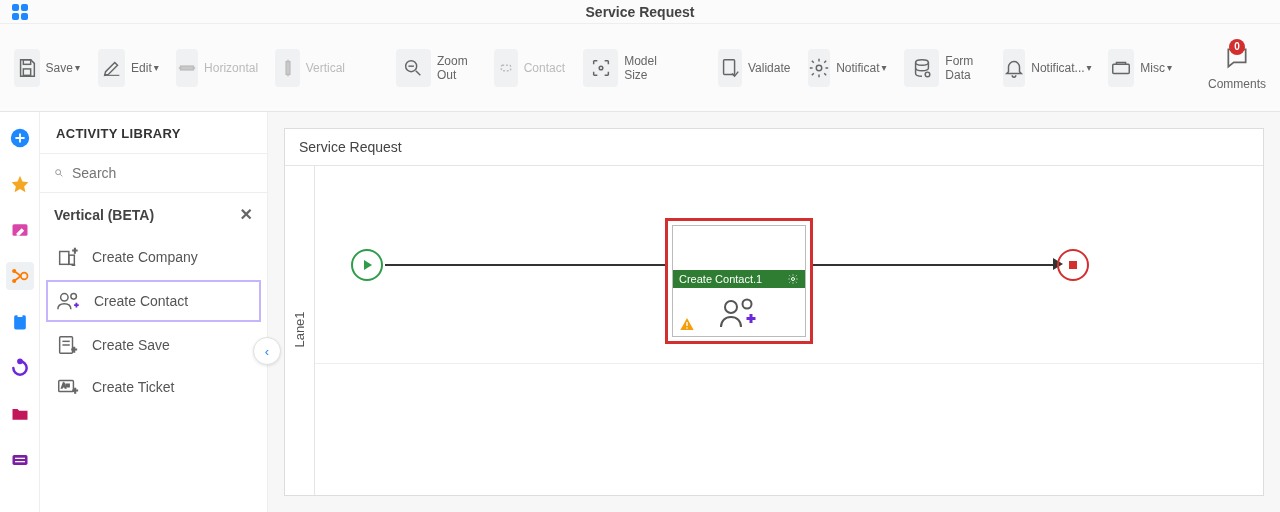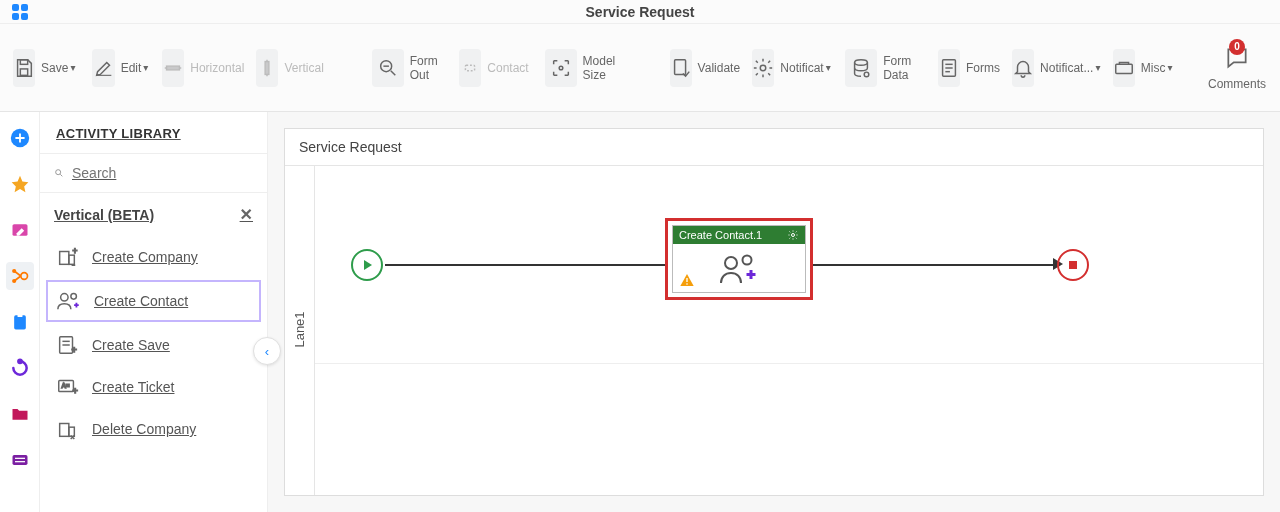--- a/index.html
+++ b/index.html
@@ -17,21 +17,21 @@
   .toolbar-btn { display:flex; align-items:center; justify-content:center; gap:6px; cursor:pointer; min-width:54px; }
   .toolbar-icon-box { width:48px; height:38px; background:#f0f1f2; border-radius:4px; display:flex; align-items:center; justify-content:center; }
   .toolbar-label { font-size:12px; color:#666; display:flex; align-items:center; gap:2px; }
   .toolbar-label.disabled { color:#bbb; }
   .chev-down { font-size:10px; color:#666; }
   .spacer-flex { flex:1; }
   .comments-wrap { position:relative; display:flex; flex-direction:column; align-items:center; gap:6px; cursor:pointer; }
   .comments-badge { position:absolute; top:-6px; right:6px; background:#d32f2f; color:#fff; border-radius:10px; font-size:10px; font-weight:bold; width:16px; height:16px; display:flex; align-items:center; justify-content:center; }
 
   
-  .main { display:flex; height: calc(512px - 24px - 88px); position:relative;text-decoration:underline; }
+  .main { display:flex; height: calc(512px - 24px - 88px); position:relative; }
 
   
   .rail { width:40px; background:#fff; border-right:1px solid #eee; display:flex; flex-direction:column; align-items:center; padding-top:12px; gap:18px; }
   .rail-item { width:28px; height:28px; display:flex; align-items:center; justify-content:center; cursor:pointer; border-radius:4px; }
   .rail-item.active { background:#eef1f4; }
 
   
   .sidebar { width:228px; background:#fff; border-right:1px solid #eee; display:flex; flex-direction:column; position:relative; }
   .sidebar-title { padding:14px 16px 12px; font-weight:700; color:#333; font-size:13px; letter-spacing:.3px; }
   .search-row { border-top:1px solid #eee; border-bottom:1px solid #eee; padding: 10px 14px; display:flex; align-items:center; gap:8px; }
@@ -62,21 +62,21 @@
 
   .edge { position:absolute; top:101px; height:2px; background:#333; }
   .edge1 { left:70px; width:280px; }
   .edge2 { left:498px; width:240px; }
   .arrowhead { position:absolute; top:95px; border-left:10px solid #333; border-top:6px solid transparent; border-bottom:6px solid transparent; }
   .arrow-a { left:350px; }
   .arrow-b { left:738px; }
 
   .activity-node { position:absolute; left:350px; top:55px; width:148px; border:3px solid #d32f2f; background:#fff; }
   .activity-node-inner { margin:4px; border:1px solid #bbb; }
-  .activity-node-header { background:#2e7d32; color:#fff; font-size:11px; padding:3px 6px; display:flex; align-items:center; justify-content:space-between; }
+  .activity-node-header { background:#2e7d32; color:#fff; font-size:11px; padding:3px 6px; display:flex; align-items:center; justify-content:space-between;margin-top:44px; }
   .activity-node-body { height:48px; display:flex; align-items:center; justify-content:center; position:relative; }
   .warning-icon { position:absolute; left:6px; bottom:4px; color:#f59e0b; }
   .gear-icon-small { width:12px; height:12px; }
 
   svg { display:block; }
 </style>
 </head>
 <body>
 
 <div class="page-header">
@@ -150,21 +150,21 @@
 
   <div class="toolbar-btn">
     <div class="toolbar-icon-box">
       <svg width="22" height="22" viewBox="0 0 24 24" fill="none" stroke="#666" stroke-width="1.6">
           <circle cx="10" cy="10" r="6"></circle>
           <line x1="15" y1="15" x2="20" y2="20"></line>
           <line x1="7" y1="10" x2="13" y2="10"></line>
         </svg>
     </div>
     <div class="toolbar-label">
-        <span>Form Out</span>
+        <span>Zoom Out</span>
       </div>
   </div>
 
   <div class="toolbar-btn">
     <div class="toolbar-icon-box">
       <svg width="22" height="22" viewBox="0 0 24 24" fill="none" stroke="#bbb" stroke-width="1.6">
           <rect x="7" y="9" width="10" height="6" rx="1" stroke-dasharray="2 2"></rect>
         </svg>
     </div>
     <div class="toolbar-label disabled">
@@ -218,33 +218,20 @@
           <path d="M5 6v6c0 1.7 3.1 3 7 3s7-1.3 7-3V6"></path>
           <path d="M5 12v6c0 1.7 3.1 3 7 3"></path>
           <circle cx="18" cy="19" r="2.5"></circle>
         </svg>
     </div>
     <div class="toolbar-label">
         <span>Form Data</span>
       </div>
   </div>
 
-  <div class="toolbar-btn">
-    <div class="toolbar-icon-box">
-      <svg width="22" height="22" viewBox="0 0 24 24" fill="none" stroke="#666" stroke-width="1.6">
-          <rect x="5" y="3" width="14" height="18" rx="1"></rect>
-          <line x1="8" y1="8" x2="16" y2="8"></line>
-          <line x1="8" y1="12" x2="16" y2="12"></line>
-          <line x1="8" y1="16" x2="13" y2="16"></line>
-        </svg>
-    </div>
-    <div class="toolbar-label">
-        <span>Forms</span>
-      </div>
-  </div>
 
   <div class="toolbar-btn">
     <div class="toolbar-icon-box">
       <svg width="22" height="22" viewBox="0 0 24 24" fill="none" stroke="#666" stroke-width="1.6">
           <path d="M6 16V11a6 6 0 1112 0v5l2 2H4z"></path>
           <path d="M10 20a2 2 0 004 0"></path>
         </svg>
     </div>
     <div class="toolbar-label">
         <span>Notificat...</span>
@@ -385,30 +372,20 @@
       </div>
       <div class="activity-item">
         <span class="activity-icon">
           <svg width="24" height="22" viewBox="0 0 24 24" fill="none" stroke="#666" stroke-width="1.6">
               <rect x="3" y="5" width="16" height="12" rx="1"></rect>
               <text x="6" y="13" font-size="7" fill="#666">A=</text>
               <text x="18" y="20" font-size="10" fill="#666">+</text>
             </svg>
         </span>
         <span>Create Ticket</span>
-      </div>
-      <div class="activity-item">
-        <span class="activity-icon">
-          <svg width="24" height="22" viewBox="0 0 24 24" fill="none" stroke="#666" stroke-width="1.6">
-              <rect x="4" y="6" width="10" height="14"></rect>
-              <rect x="14" y="10" width="6" height="10"></rect>
-              <path d="M16 19l4 4M20 19l-4 4" stroke="#666"></path>
-            </svg>
-        </span>
-        <span>Delete Company</span>
       </div>
     </div>
     <div class="collapse-handle">
       <span>‹</span>
     </div>
   </div>
 
   <div class="canvas-wrap">
     <div class="canvas">
       <div class="canvas-title">Service Request</div>

